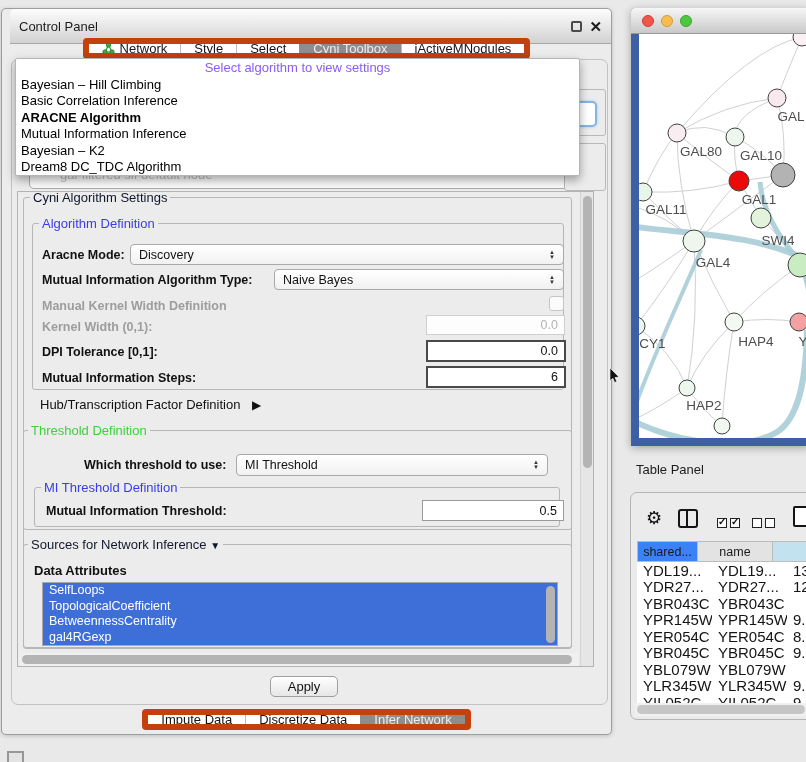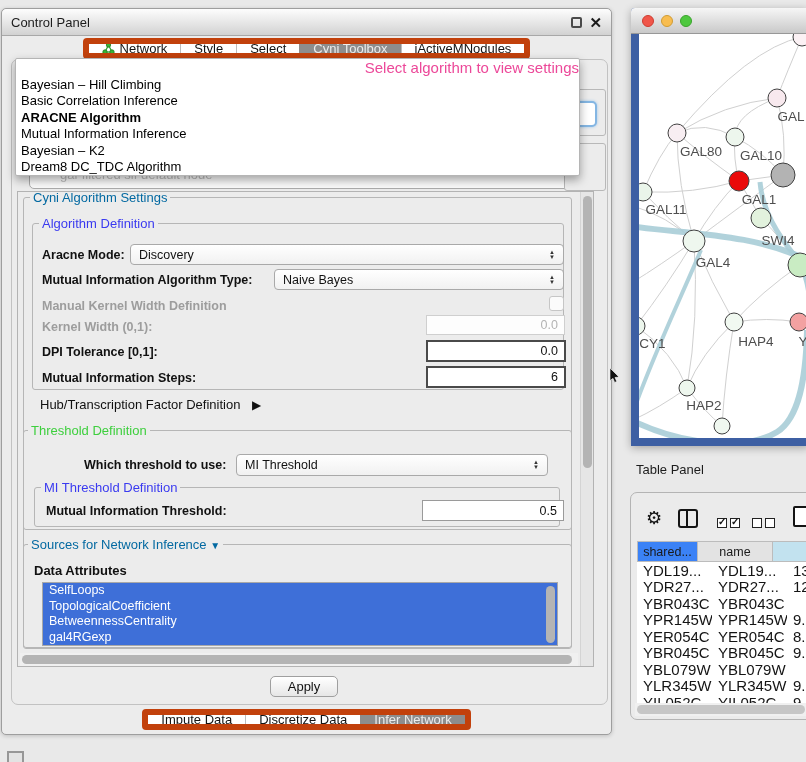--- a/index.html
+++ b/index.html
@@ -3,21 +3,21 @@
 <meta charset="utf-8">
 <style>
   * { margin:0; padding:0; box-sizing:border-box; }
   html,body { width:806px; height:762px; overflow:hidden; background:#e9e9e9;
     font-family:"Liberation Sans", sans-serif; position:relative; }
   .abs { position:absolute; }
 
   
   .cp { left:1px; top:8px; width:611px; height:727px; background:#ececec;
     border:1px solid #9e9e9e; border-radius:5px; box-shadow:0 1px 4px rgba(0,0,0,.18); }
-  .cp-titlebar { left:0; top:0; right:0; height:27px;
+  .cp-titlebar { left:8px; top:0; right:0; height:35px;
     background:linear-gradient(#fdfdfd,#d2d2d2); border-bottom:1px solid #a8a8a8;
     border-radius:5px 5px 0 0; display:flex; align-items:center; }
   .cp-title { font-size:13px; color:#1c1c1c; padding-left:9px; }
   .cp-btns { margin-left:auto; display:flex; align-items:center; gap:7px; padding-right:9px; }
   .float-btn { width:11px; height:11px; border:2px solid #4a4a4a; border-radius:2px; }
   .close-btn { font-size:15px; font-weight:bold; color:#1a1a1a; line-height:11px; }
 
   
   .tabstrip { display:flex; border:6px solid #c2410c; border-radius:4px;
     background:#fff; height:21px; overflow:hidden; width:max-content; }
@@ -35,32 +35,32 @@
   .ghost-combo { left:27px; top:150px; width:540px; height:30px; background:#fafafa;
     border:1px solid #ababab; border-radius:5px; overflow:hidden; }
   .ghost-combo span { position:absolute; left:30px; top:7px; font-size:13px; color:#bcbcbc; }
   .frag-box { border:1px solid #b8b8b8; border-radius:3px; background:#ececec; }
   .frag-blue { left:571px; top:92px; width:24px; height:26px; background:#fff;
     border:2px solid #84b6e3; border-radius:5px; box-shadow:0 0 3px #9cc5ea; }
 
   
   .dd { left:13px; top:49px; width:565px; height:118px; background:#fff; z-index:30;
     border:1px solid #b5b5b5; border-radius:2px; box-shadow:0 4px 10px rgba(0,0,0,.35); }
-  .dd-ph { color:#ec4899; text-align:right; font-size:15px; height:18px; line-height:18px; }
+  .dd-ph { color:#8b5cf6; text-align:center; font-size:13px; height:18px; line-height:18px; }
   .dd-item { font-size:13px; height:16.4px; line-height:16.4px; padding-left:5px;
     color:#000; white-space:nowrap; }
   .dd-item.sel { font-weight:bold; }
 
   
   .settings { left:15px; top:182px; width:577px; height:476px; background:#ececec;
     border:1px solid #b3b3b3; overflow:hidden; }
 
   .gb { position:absolute; border:1px solid #b6b6b6; border-radius:3px; }
   .gt { position:absolute; top:-8px; background:#ececec; padding:0 3px; font-size:13px;
-    color:#0369a1; white-space:nowrap; }
+    color:#0f172a; white-space:nowrap; }
   .gt.blue { color:#3a3af0; }
   .gt.green { color:#3ecf3e; }
 
   .lbl { position:absolute; font-size:12.5px; font-weight:bold; color:#111; white-space:nowrap; }
   .lbl.dis { color:#9d9d9d; }
   .plain { position:absolute; font-size:13px; color:#111; white-space:nowrap; }
 
   .combo { position:absolute; background:linear-gradient(#ffffff,#f1f1f1);
     border:1px solid #a9a9a9; border-radius:4px; font-size:12.5px; color:#111;
     display:flex; align-items:center; padding:0 8px; }

